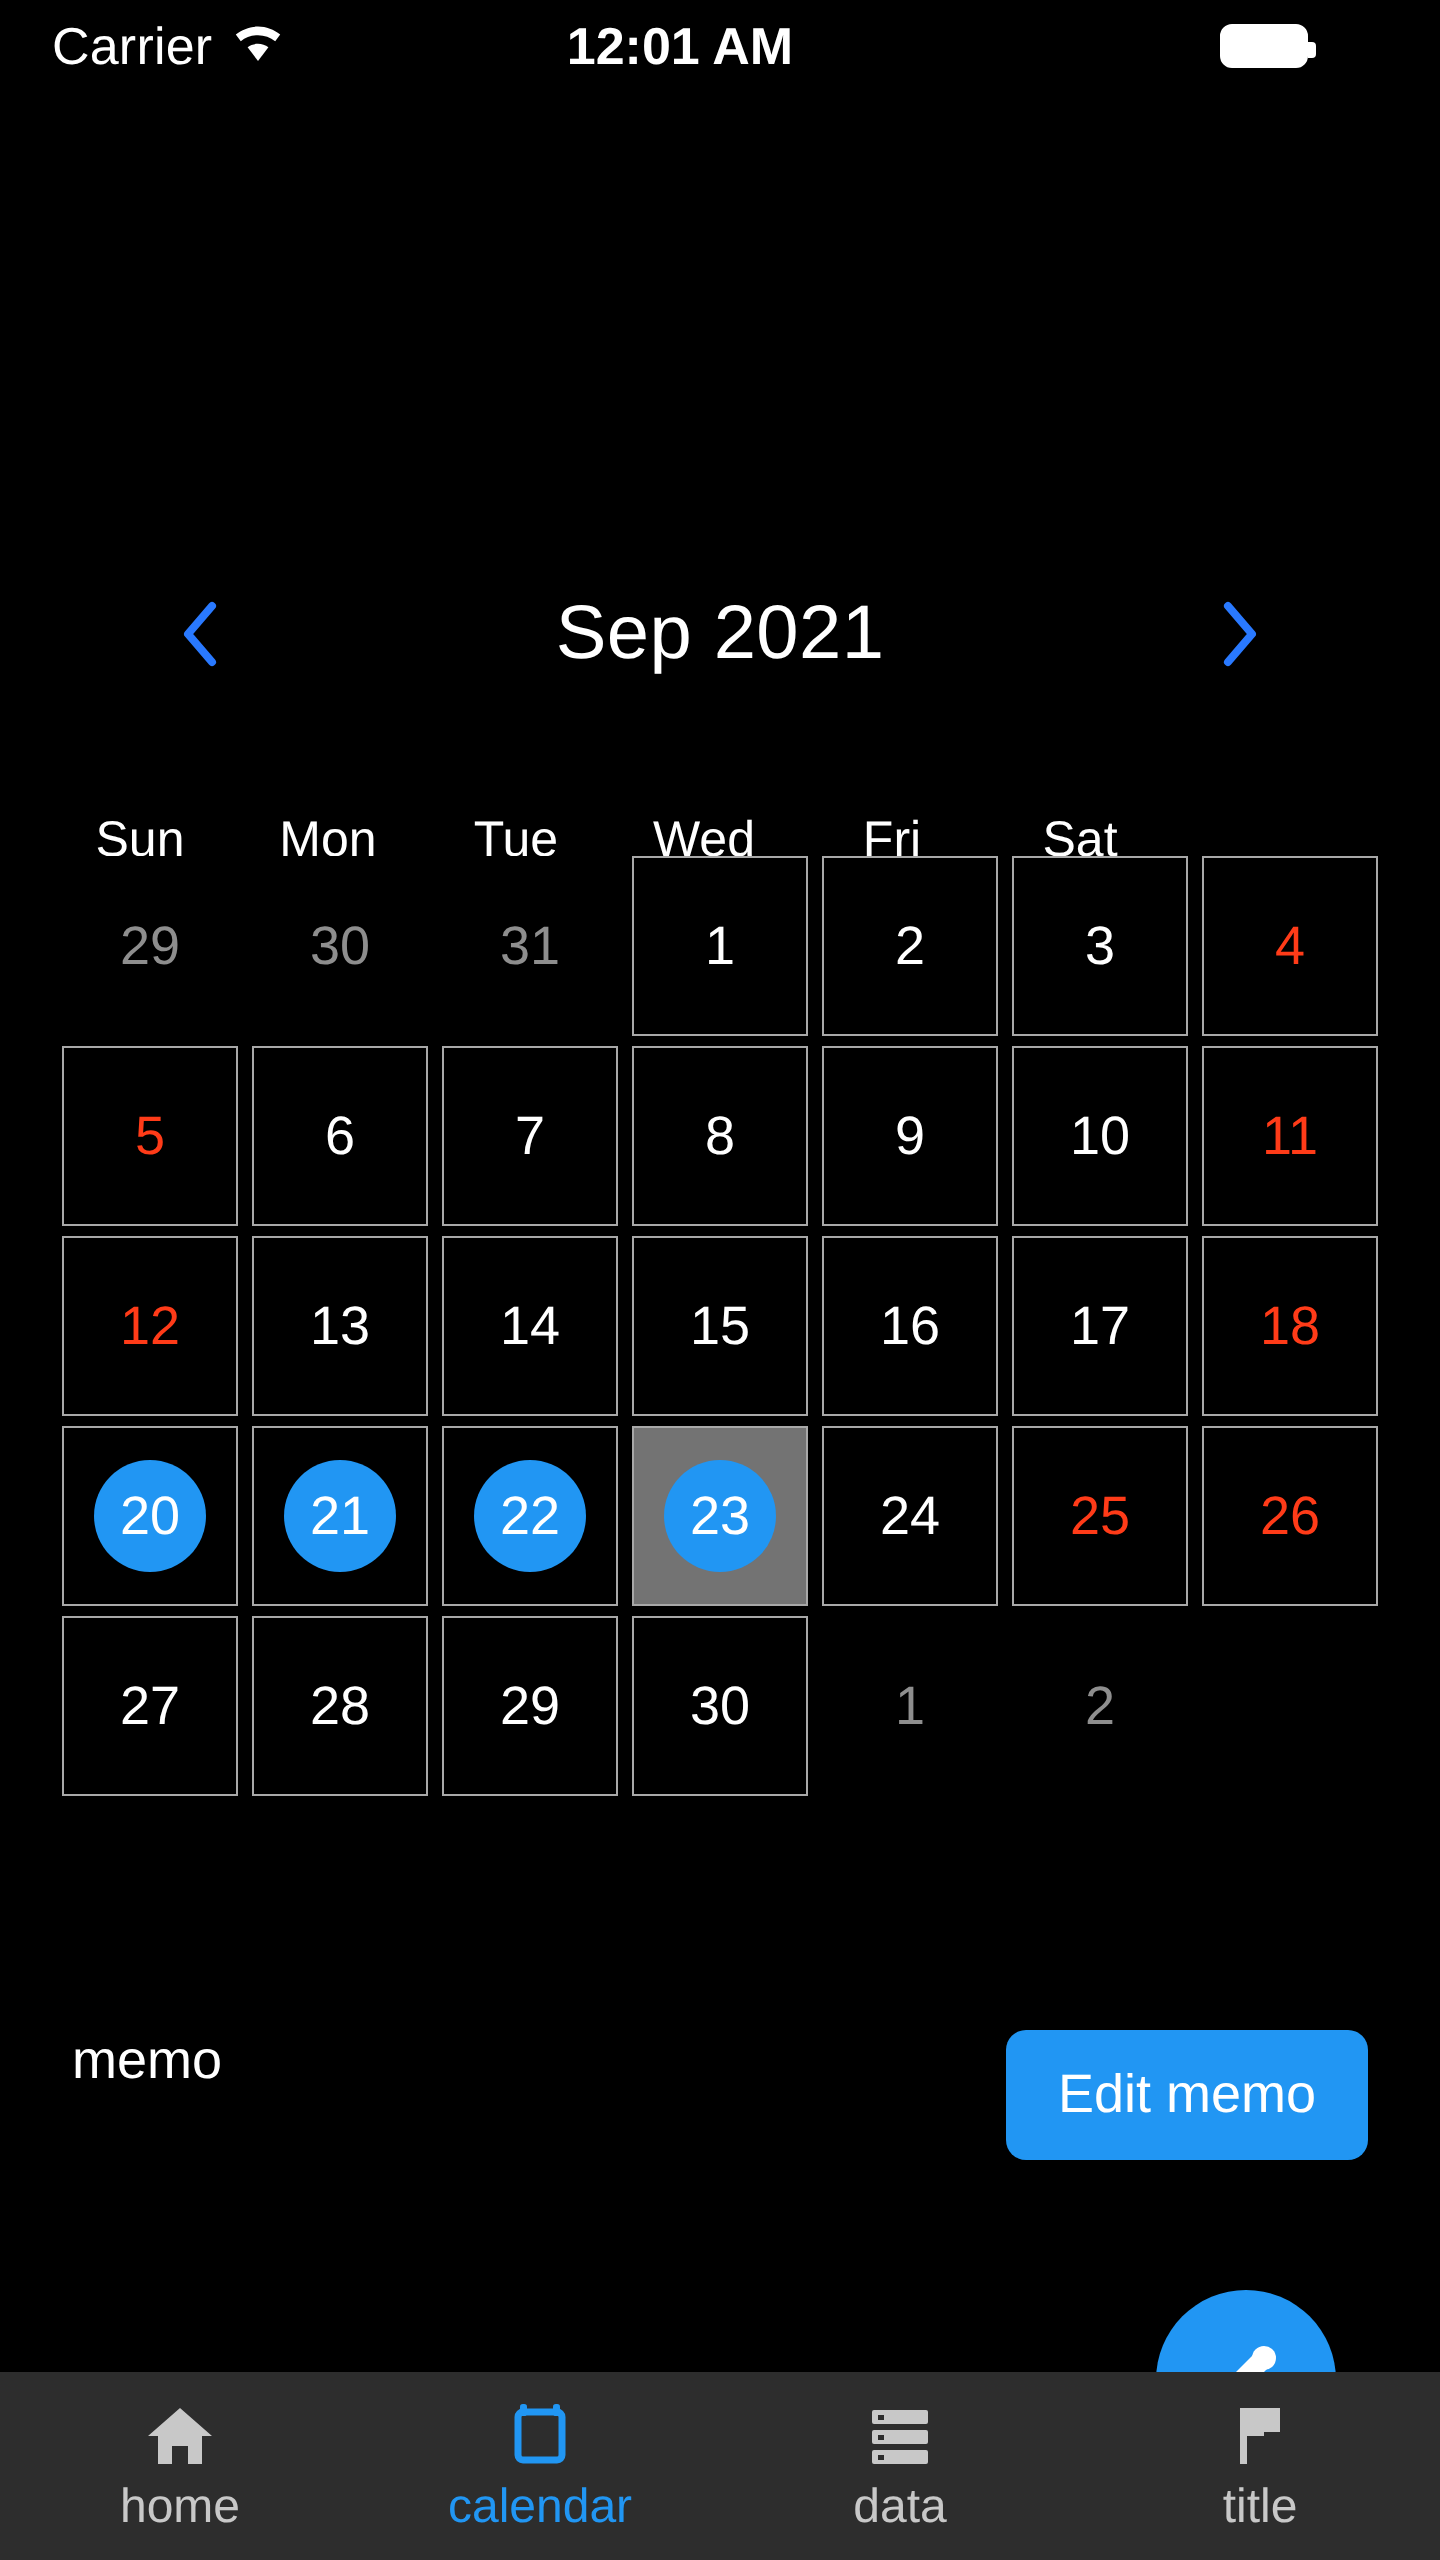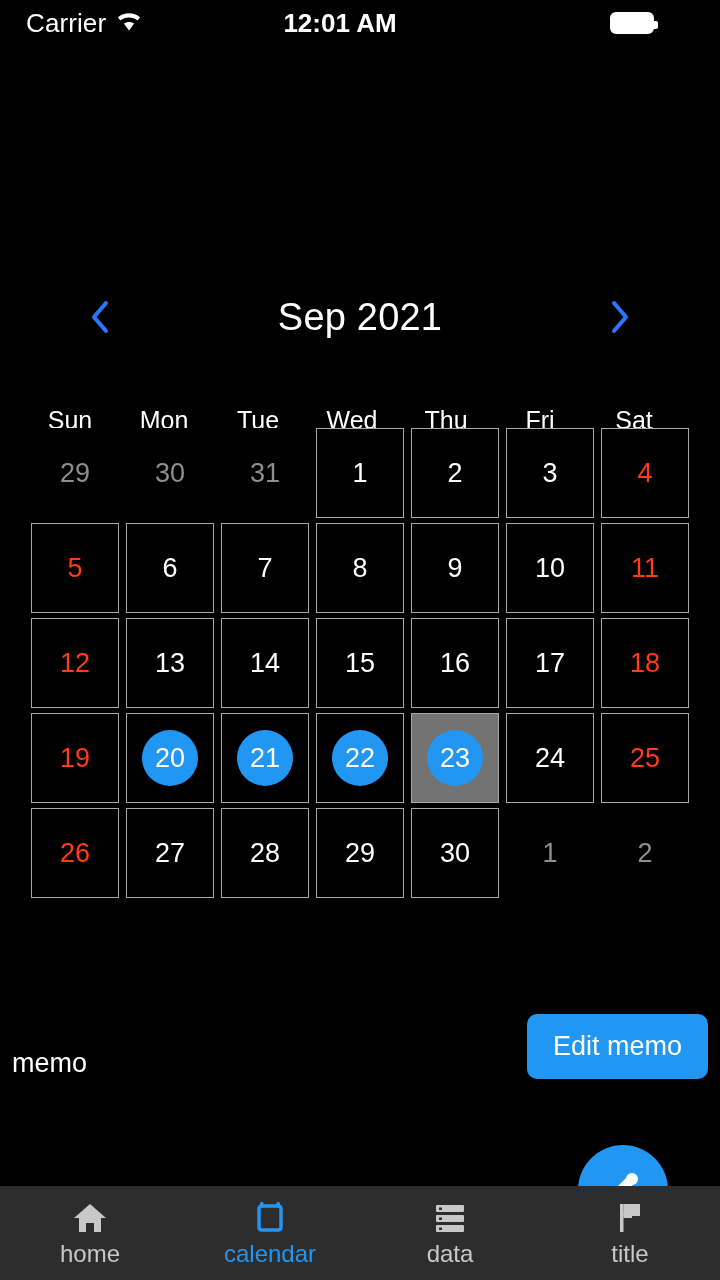--- a/index.html
+++ b/index.html
@@ -169,23 +169,23 @@
   .day-cell.event.marked::before { background: #2196f3; }
 
   
   .memo-row {
     position: absolute;
     top: 1015px;
     left: 0;
     width: 720px;
     height: 64px;
     display: flex;
-    align-items: flex-end;
+    align-items: flex-start;
     justify-content: space-between;
-    padding: 0 12px;
+    padding: 0 36px;
   }
   .memo-label {
     font-size: 27px;
     color: #ffffff;
   }
   .memo-button {
     background: #2196f3;
     color: #ffffff;
     font-size: 27px;
     border: none;
@@ -283,21 +283,20 @@
         </svg>
       </span>
     </div>
   </div>
 
   <div class="weekdays">
       <div class="weekday">Sun</div>
       <div class="weekday">Mon</div>
       <div class="weekday">Tue</div>
       <div class="weekday">Wed</div>
-      <div class="weekday">Thu</div>
       <div class="weekday">Fri</div>
       <div class="weekday">Sat</div>
     </div>
 
   <div class="calendar-grid">
       <div class="day-cell outside">
         <span class="day-num">29</span>
       </div>
       <div class="day-cell outside">
         <span class="day-num">30</span>
@@ -351,23 +350,20 @@
         <span class="day-num">15</span>
       </div>
       <div class="day-cell">
         <span class="day-num">16</span>
       </div>
       <div class="day-cell">
         <span class="day-num">17</span>
       </div>
       <div class="day-cell weekend-sat">
         <span class="day-num">18</span>
-      </div>
-      <div class="day-cell weekend-sun">
-        <span class="day-num">19</span>
       </div>
       <div class="day-cell marked">
         <span class="day-num">20</span>
       </div>
       <div class="day-cell marked">
         <span class="day-num">21</span>
       </div>
       <div class="day-cell marked">
         <span class="day-num">22</span>
       </div>

